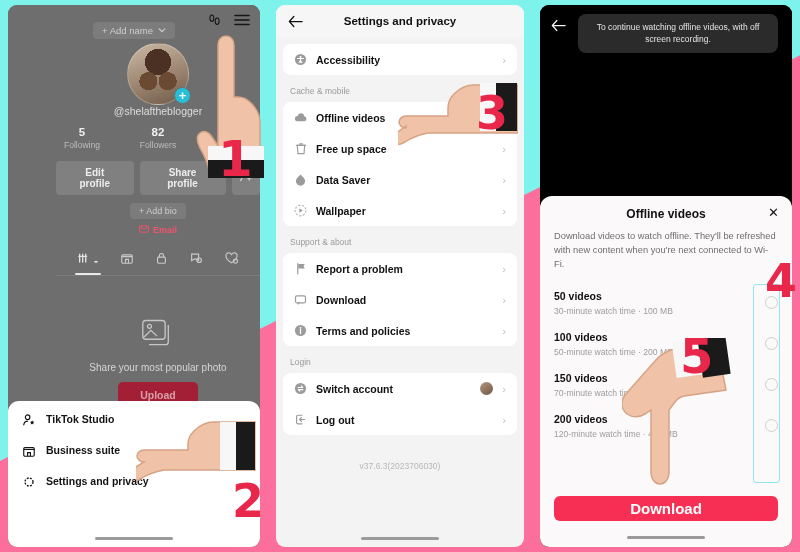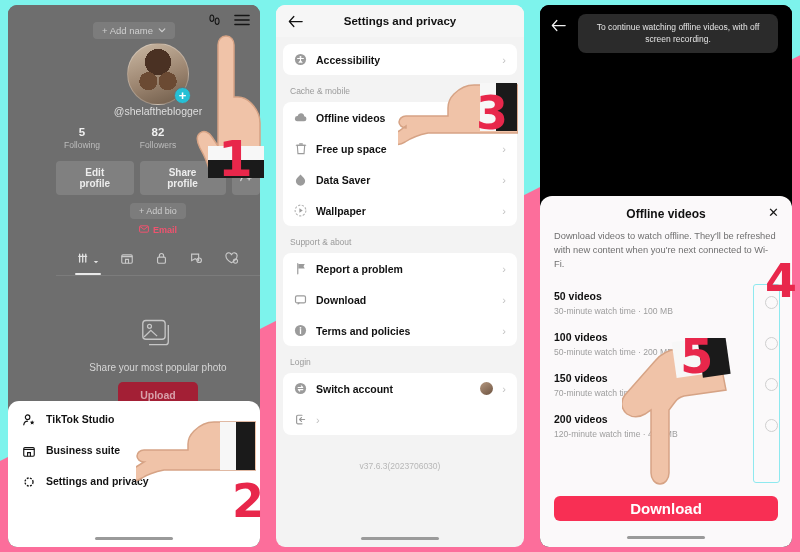--- a/index.html
+++ b/index.html
@@ -502,20 +502,21 @@
         <span class="mini-ava"></span>
         <span class="chev">›</span>
       </div>
       <div class="row">
         <span class="ricon">
           <svg width="13" height="13" viewBox="0 0 14 14">
             <path d="M8.6 2.4H4.2a1.4 1.4 0 0 0-1.4 1.4v6.4a1.4 1.4 0 0 0 1.4 1.4h4.4" fill="none" stroke="#9b9b9b" stroke-width="1.3" stroke-linecap="round"></path>
             <path d="M11.4 7H6.2M8 4.9 6 7l2 2.1" fill="none" stroke="#9b9b9b" stroke-width="1.3" stroke-linecap="round" stroke-linejoin="round"></path>
           </svg>
         </span>
+        <span class="rlabel">Log out</span>
         <span class="chev">›</span>
       </div>
     </div>
 
     <div class="version">v37.6.3(2023706030)</div>
   </div>
   <div class="homebar"></div>
 </div>
 
 <div class="phone" id="phone-right">

